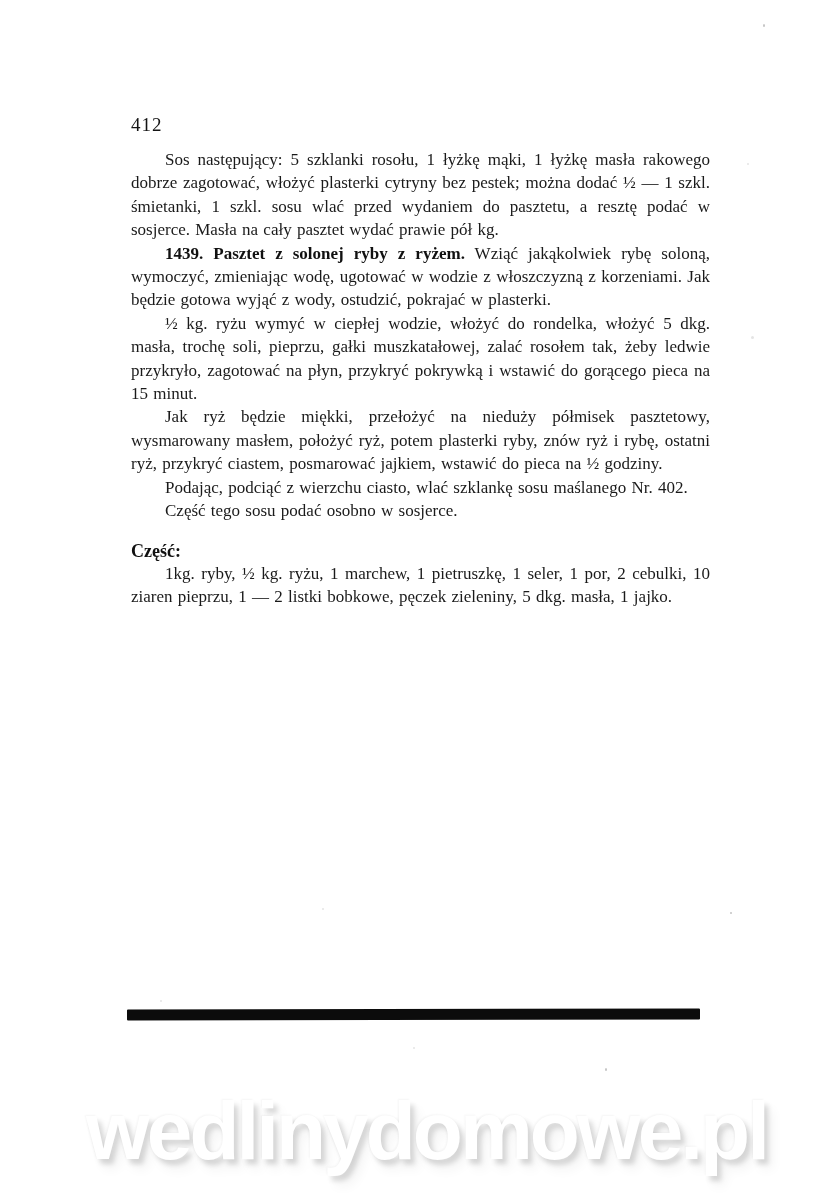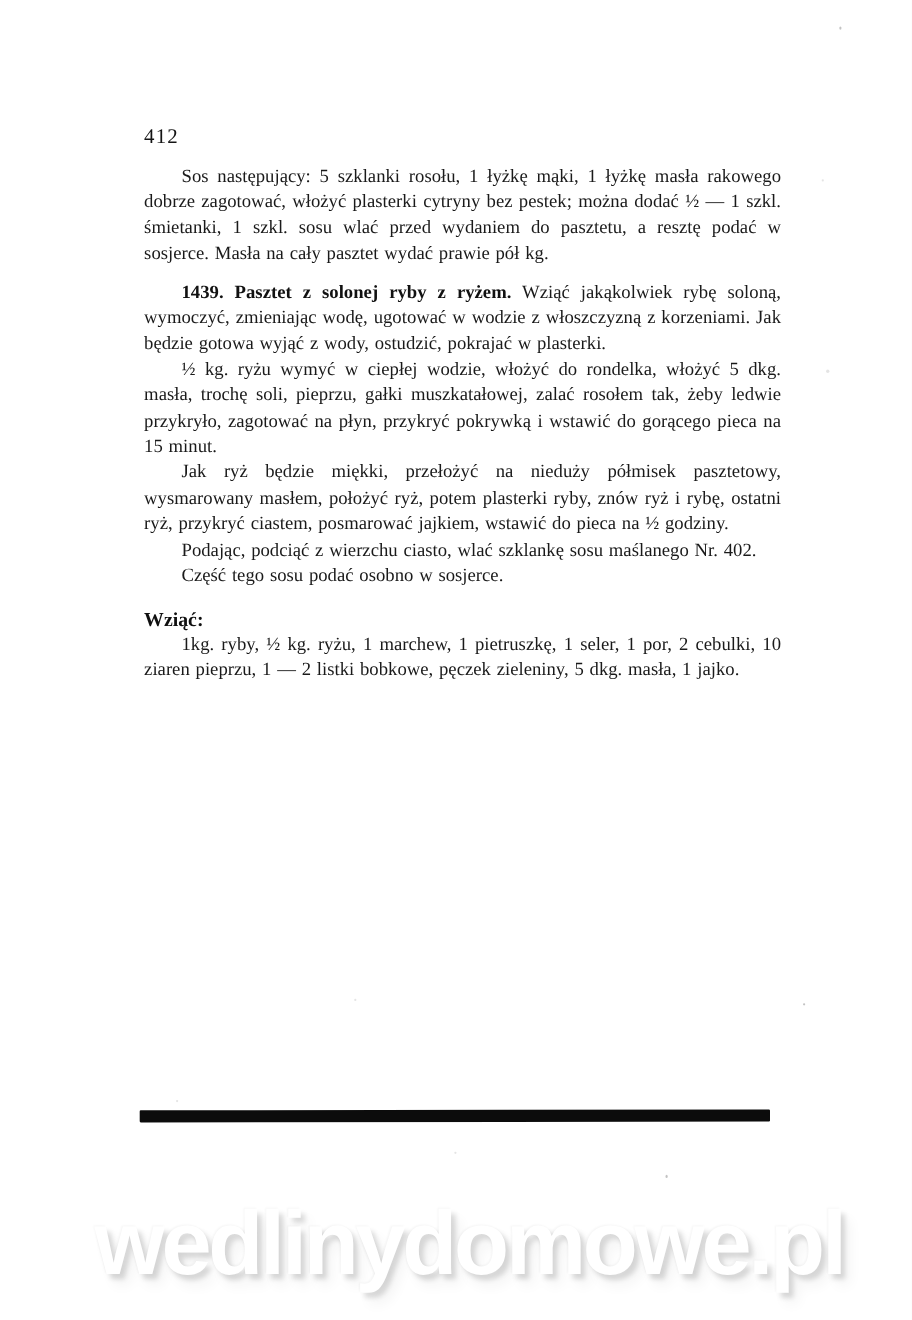--- a/index.html
+++ b/index.html
@@ -37,21 +37,20 @@
     text-align: justify;
     text-indent: 34px;
     word-spacing: 1px;
     color: #1a1a1a;
   }
   .para b, .para .bold-inline {
     font-weight: bold;
     color: #111111;
   }
   .para.gap-before {
-    margin-top: 12px;
   }
   .heading {
     margin: 18px 0 0 0;
     font-size: 18px;
     font-weight: bold;
     text-indent: 0;
     color: #101010;
   }
   .para.after-heading {
   }
@@ -101,21 +100,21 @@
     <p class="para gap-before"><b>1439. Pasztet z solonej ryby z ryżem.</b><span> Wziąć jakąkolwiek rybę soloną, wymoczyć, zmieniając wodę, ugotować w wodzie z włoszczyzną z korzeniami. Jak będzie gotowa wyjąć z wody, ostudzić, pokrajać w plasterki.</span></p>
 
     <p class="para">½ kg. ryżu wymyć w ciepłej wodzie, włożyć do rondelka, włożyć 5 dkg. masła, trochę soli, pieprzu, gałki muszkatałowej, zalać rosołem tak, żeby ledwie przykryło, zagotować na płyn, przykryć pokrywką i wstawić do gorącego pieca na 15 minut.</p>
 
     <p class="para">Jak ryż będzie miękki, przełożyć na nieduży półmisek pasztetowy, wysmarowany masłem, położyć ryż, potem plasterki ryby, znów ryż i rybę, ostatni ryż, przykryć ciastem, posmarować jajkiem, wstawić do pieca na ½ godziny.</p>
 
     <p class="para">Podając, podciąć z wierzchu ciasto, wlać szklankę sosu maślanego Nr. 402.</p>
 
     <p class="para">Część tego sosu podać osobno w sosjerce.</p>
 
-    <p class="heading">Wziąć:</p>
+    <p class="heading">Część:</p>
 
     <p class="para after-heading">1kg. ryby, ½ kg. ryżu, 1 marchew, 1 pietruszkę, 1 seler, 1 por, 2 cebulki, 10 ziaren pieprzu, 1 — 2 listki bobkowe, pęczek zieleniny, 5 dkg. masła, 1 jajko.</p>
 
 
   </div>
 
   <div class="divider-bar"></div>
 
   <div class="watermark">wedlinydomowe.pl</div>
 

